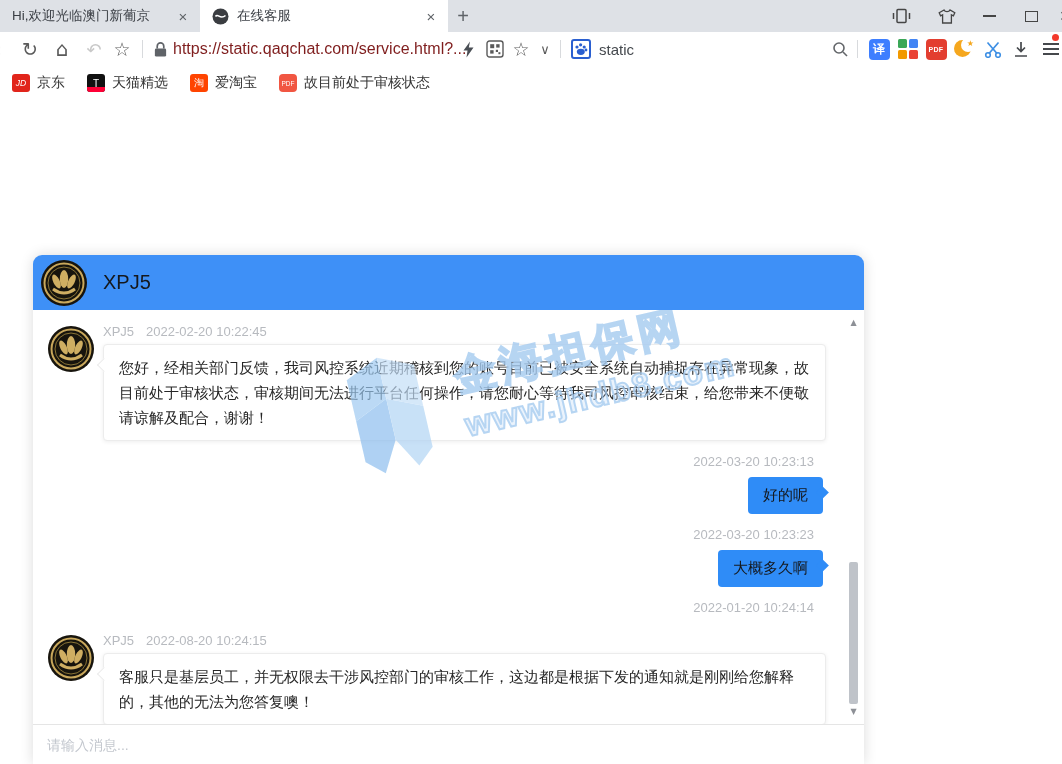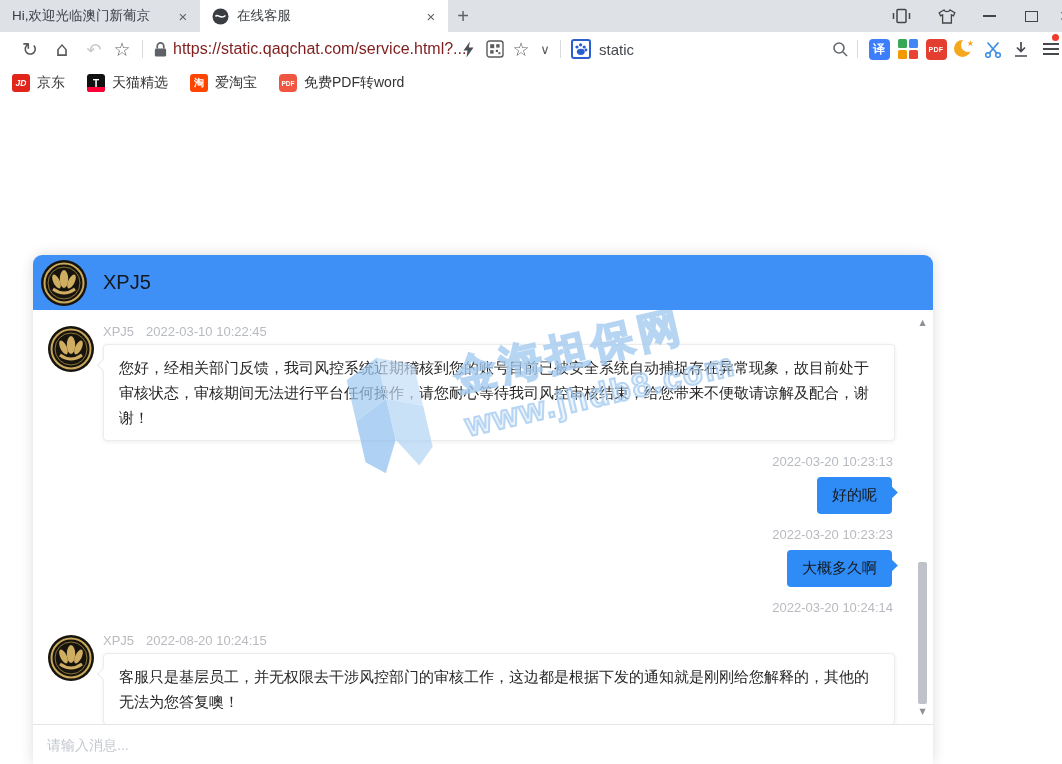--- a/index.html
+++ b/index.html
@@ -45,46 +45,46 @@
   .moon-star{position:absolute;right:0;top:0;font-size:8px;color:#f5a71e}
   .menu-ic{display:flex;flex-direction:column;gap:3px}
   .menu-ic i{display:block;width:16px;height:2px;background:#45484c}
   .red-dot{position:absolute;left:1052px;top:2px;width:7px;height:7px;border-radius:50%;background:#f3392b}
 
   
   .bookmarks{position:absolute;top:66px;left:0;right:0;height:34px;background:#fff;
              border-bottom:1px solid #ededed;display:flex;align-items:center;padding-left:12px;gap:22px}
   .bm{display:flex;align-items:center;gap:7px;font-size:14px;color:#333}
   .bm-ic{width:18px;height:18px;border-radius:3px;display:flex;align-items:center;justify-content:center;
-         color:#fff;font-weight:bold;flex:none;box-sizing:border-box}
+         color:#fff;font-weight:normal;flex:none;box-sizing:border-box}
   .bm-jd{background:#e1251b;font-size:8.5px;font-style:italic}
   .bm-tmall{background:#111;position:relative;font-size:10px}
   .bm-tmall em{position:absolute;left:0;right:0;bottom:0;height:5px;background:#ff0036;border-radius:0 0 3px 3px}
   .bm-tb{background:#ff4400;font-size:10px}
   .bm-pdf{background:#f15642;border-radius:4px;font-size:6.5px}
 
   
   .page{position:absolute;top:100px;left:0;right:0;bottom:0;background:#fff}
-  .chat{position:absolute;left:33px;top:155px;width:900px;height:509px;border-radius:10px 10px 0 0;
+  .chat{position:absolute;left:33px;top:155px;width:831px;height:509px;border-radius:10px 10px 0 0;
         box-shadow:0 0 14px rgba(0,0,0,.14);background:#fff}
   .chat-header{height:55px;background:#3E90F7;border-radius:9px 9px 0 0;display:flex;align-items:center;
                padding-left:8px;gap:16px}
   .chat-title{font-size:20px;color:#15181c}
   .chat-body{position:absolute;top:55px;left:0;right:0;bottom:40px;background:#fff;overflow:hidden;
              padding:4px 38px 0 15px;box-sizing:border-box}
   .meta{font-size:13px;color:#b7babf;display:flex;gap:12px;margin:2px 0 5px}
   .msg-agent{display:flex;margin-top:8px}
   .avatar{width:46px;height:46px;flex:none;margin-top:4px}
   .agent-col{margin-left:9px;min-width:0;flex:1}
   .bubble-a{position:relative;display:inline-block;background:#fff;border:1px solid #ececec;border-radius:4px;
             box-shadow:0 1px 4px rgba(0,0,0,.07);padding:10px 15px;font-size:15px;line-height:25px;color:#262626}
   .bubble-a:before{content:"";position:absolute;left:-5px;top:15px;width:9px;height:9px;background:#fff;
             border-left:1px solid #ececec;border-bottom:1px solid #ececec;transform:rotate(45deg)}
   .msg-user{display:flex;flex-direction:column;align-items:flex-end;margin-top:13px}
-  .time-r{font-size:13px;color:#b7babf;margin:0 2px 8px}
+  .time-r{font-size:13px;color:#b7babf;margin:0 12px 8px}
   .bubble-u{position:relative;background:#2F8CF7;border-radius:4px;padding:9px 15px;font-size:15px;
             color:#15181c;margin-right:3px}
   .bubble-u:after{content:"";position:absolute;right:-4px;top:11px;width:9px;height:9px;background:#2F8CF7;
             transform:rotate(45deg)}
 
   
   .wm{position:absolute;left:295px;top:2px;width:440px;display:flex;align-items:center;gap:14px;
       transform:rotate(-13deg);opacity:.8;pointer-events:none;z-index:6}
   .wm-txt{display:flex;flex-direction:column;gap:2px}
   .wm-t1{font-size:42px;font-weight:bold;letter-spacing:5px;color:rgba(171,206,242,.30);
@@ -254,21 +254,21 @@
         <em></em>
       </span>
     <span>天猫精选</span>
   </div>
   <div class="bm">
     <span class="bm-ic bm-tb">淘</span>
     <span>爱淘宝</span>
   </div>
   <div class="bm">
     <span class="bm-ic bm-pdf">PDF</span>
-    <span>免费PDF转word</span>
+    <span>故目前处于审核状态</span>
   </div>
 </div>
 
 <div class="page">
   <div class="chat">
 
     <div class="chat-header">
       <svg class="logo" width="46" height="46" viewBox="0 0 46 46">
         <circle cx="23" cy="23" r="23" fill="#17140d"></circle>
         <circle cx="23" cy="23" r="19.5" fill="none" stroke="#c9a85c" stroke-width="2"></circle>
@@ -289,38 +289,38 @@
             <circle cx="23" cy="23" r="19.5" fill="none" stroke="#c9a85c" stroke-width="2"></circle>
             <circle cx="23" cy="23" r="16" fill="none" stroke="#8a7436" stroke-width="1"></circle>
             <ellipse cx="23" cy="19" rx="4.2" ry="9" fill="#cfae62"></ellipse>
             <ellipse cx="15.5" cy="21.5" rx="3.2" ry="7.5" fill="#cfae62" transform="rotate(-26 15.5 21.5)"></ellipse>
             <ellipse cx="30.5" cy="21.5" rx="3.2" ry="7.5" fill="#cfae62" transform="rotate(26 30.5 21.5)"></ellipse>
             <path d="M12 29 Q23 37 34 29" stroke="#cfae62" stroke-width="3" fill="none"></path>
         </svg>
         <div class="agent-col">
           <div class="meta">
             <span>XPJ5</span>
-            <span>2022-03-10 10:22:45</span>
+            <span>2022-02-20 10:22:45</span>
           </div>
           <div class="bubble-a">您好，经相关部门反馈，我司风控系统近期稽核到您的账号目前已被安全系统自动捕捉存在异常现象，故目前处于审核状态，审核期间无法进行平台任何操作，请您耐心等待我司风控审核结束，给您带来不便敬请谅解及配合，谢谢！</div>
         </div>
       </div>
 
       <div class="msg-user">
         <span class="time-r">2022-03-20 10:23:13</span>
         <span class="bubble-u">好的呢</span>
       </div>
 
       <div class="msg-user">
         <span class="time-r">2022-03-20 10:23:23</span>
         <span class="bubble-u">大概多久啊</span>
       </div>
 
       <div class="msg-user">
-        <span class="time-r">2022-03-20 10:24:14</span>
+        <span class="time-r">2022-01-20 10:24:14</span>
       </div>
 
       <div class="msg-agent">
         <svg class="avatar" viewBox="0 0 46 46">
           <circle cx="23" cy="23" r="23" fill="#17140d"></circle>
             <circle cx="23" cy="23" r="19.5" fill="none" stroke="#c9a85c" stroke-width="2"></circle>
             <circle cx="23" cy="23" r="16" fill="none" stroke="#8a7436" stroke-width="1"></circle>
             <ellipse cx="23" cy="19" rx="4.2" ry="9" fill="#cfae62"></ellipse>
             <ellipse cx="15.5" cy="21.5" rx="3.2" ry="7.5" fill="#cfae62" transform="rotate(-26 15.5 21.5)"></ellipse>
             <ellipse cx="30.5" cy="21.5" rx="3.2" ry="7.5" fill="#cfae62" transform="rotate(26 30.5 21.5)"></ellipse>

